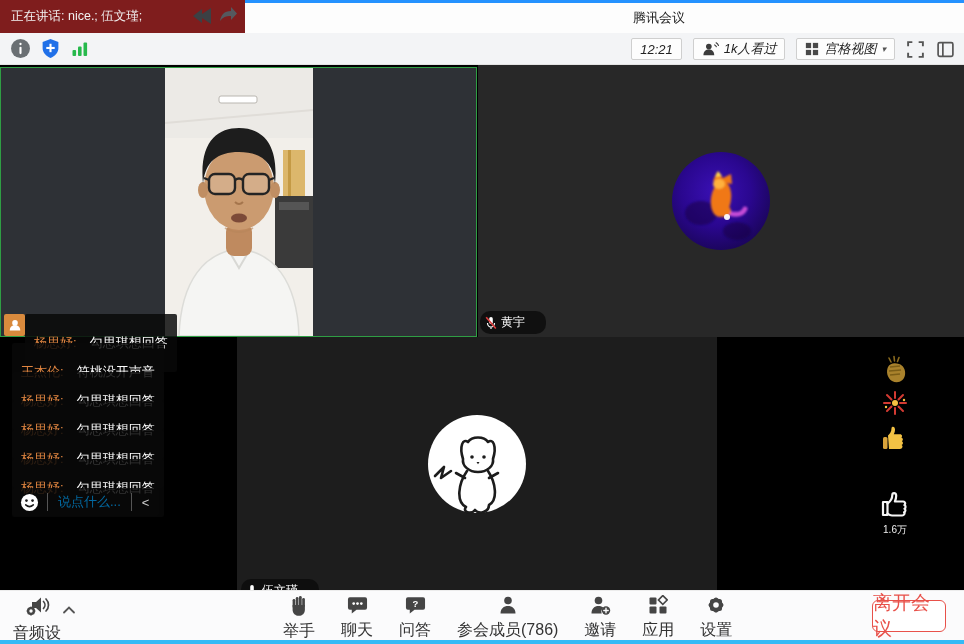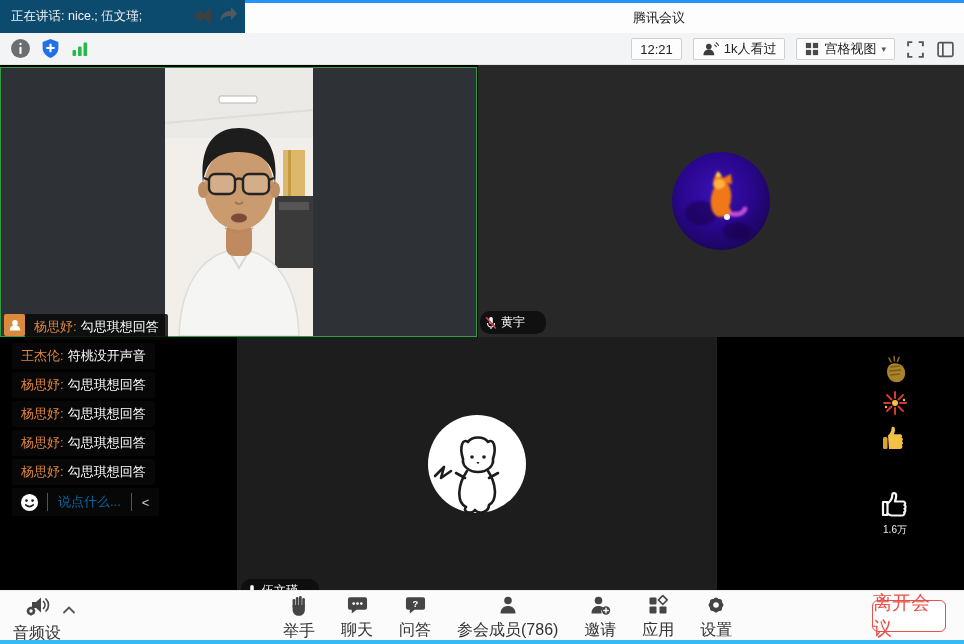--- a/index.html
+++ b/index.html
@@ -4,44 +4,44 @@
 <style>
   html,body{margin:0;padding:0;background:#444;}
   .stage{position:relative;width:964px;height:644px;background:#000;overflow:hidden;
          font-family:"Liberation Sans",sans-serif;-webkit-font-smoothing:antialiased;}
   .abs{position:absolute;}
 
   
   .titlebar{left:0;top:0;width:964px;height:33px;background:#fdfdfd;}
   .titlebar-accent{left:0;top:0;width:964px;height:3px;background:#2492ff;}
   .app-title{left:633px;top:9px;font-size:13px;color:#1a1a1a;}
-  .speaking-bar{left:0;top:0;width:245px;height:33px;background:#0c4a6e;color:#f2f2f2;
+  .speaking-bar{left:0;top:0;width:245px;height:33px;background:#7f1d1d;color:#f2f2f2;
     font-size:12.5px;display:flex;align-items:center;padding-left:11px;box-sizing:border-box;}
   .spk-arrows{position:absolute;right:6px;top:5px;display:flex;gap:2px;}
 
   
   .toolbar{left:0;top:33px;width:964px;height:32px;background:#f3f4f6;border-bottom:1px solid #e3e3e3;box-sizing:border-box;}
   .tb-left{position:absolute;left:10px;top:5px;display:flex;gap:9px;align-items:center;}
   .tb-right{position:absolute;right:9px;top:4px;display:flex;gap:11px;align-items:center;height:24px;}
   .tb-box{display:flex;align-items:center;gap:5px;border:1px solid #cfcfcf;background:#fdfdfd;
-    border-radius:2px;height:22px;padding:0 8px;font-size:13px;color:#222;box-sizing:border-box;}
+    border-radius:2px;height:22px;padding:0 8px;font-size:13px;color:#222;box-sizing:border-box;font-style:italic;}
 
   
   .cell-a{left:0;top:67px;width:477px;height:270px;background:#2e3136;border:1px solid #2f9e44;box-sizing:border-box;}
   .person-video{position:absolute;left:50%;top:0;transform:translateX(-50%);width:148px;height:268px;}
   .cell-b{left:478px;top:65px;width:486px;height:272px;background:#282828;display:flex;align-items:center;justify-content:center;}
   .cell-c{left:237px;top:337px;width:480px;height:253px;background:#1d1d1d;display:flex;align-items:center;justify-content:center;overflow:hidden;}
   .name-chip{position:absolute;display:flex;align-items:center;gap:4px;background:rgba(10,10,10,.78);
     color:#fff;font-size:12px;padding:3px 21px 3px 5px;border-radius:10px;}
   .chip-b{left:2px;bottom:3px;}
   .chip-c{left:4px;bottom:-12px;}
 
   
-  .chat-row{position:absolute;display:inline-flex;align-items:center;gap:4px;
-    background:rgba(8,8,8,.84);padding:4px 9px;border-radius:2px;font-size:13px;white-space:nowrap;}
+  .chat-row{position:absolute;display:inline-flex;align-items:center;gap:13px;
+    background:rgba(8,8,8,.84);padding:20px 9px;border-radius:2px;font-size:13px;white-space:nowrap;}
   .chat-name{color:#e08540;}
   .chat-text{color:#fff;}
   .chat-avatar{position:absolute;left:4px;top:314px;width:21px;height:22px;background:#d98a3d;
     border-radius:2px;display:flex;align-items:center;justify-content:center;}
   .chat-input{position:absolute;left:12px;top:488px;height:28px;display:inline-flex;align-items:center;
     background:rgba(8,8,8,.84);border-radius:2px;padding:0 8px;gap:8px;}
   .chat-placeholder{color:#0369a1;font-size:13px;padding:0 10px;border-left:1px solid #555;border-right:1px solid #555;}
   .chat-collapse{color:#cfcfcf;font-size:13px;padding:0 2px;}
 
   

